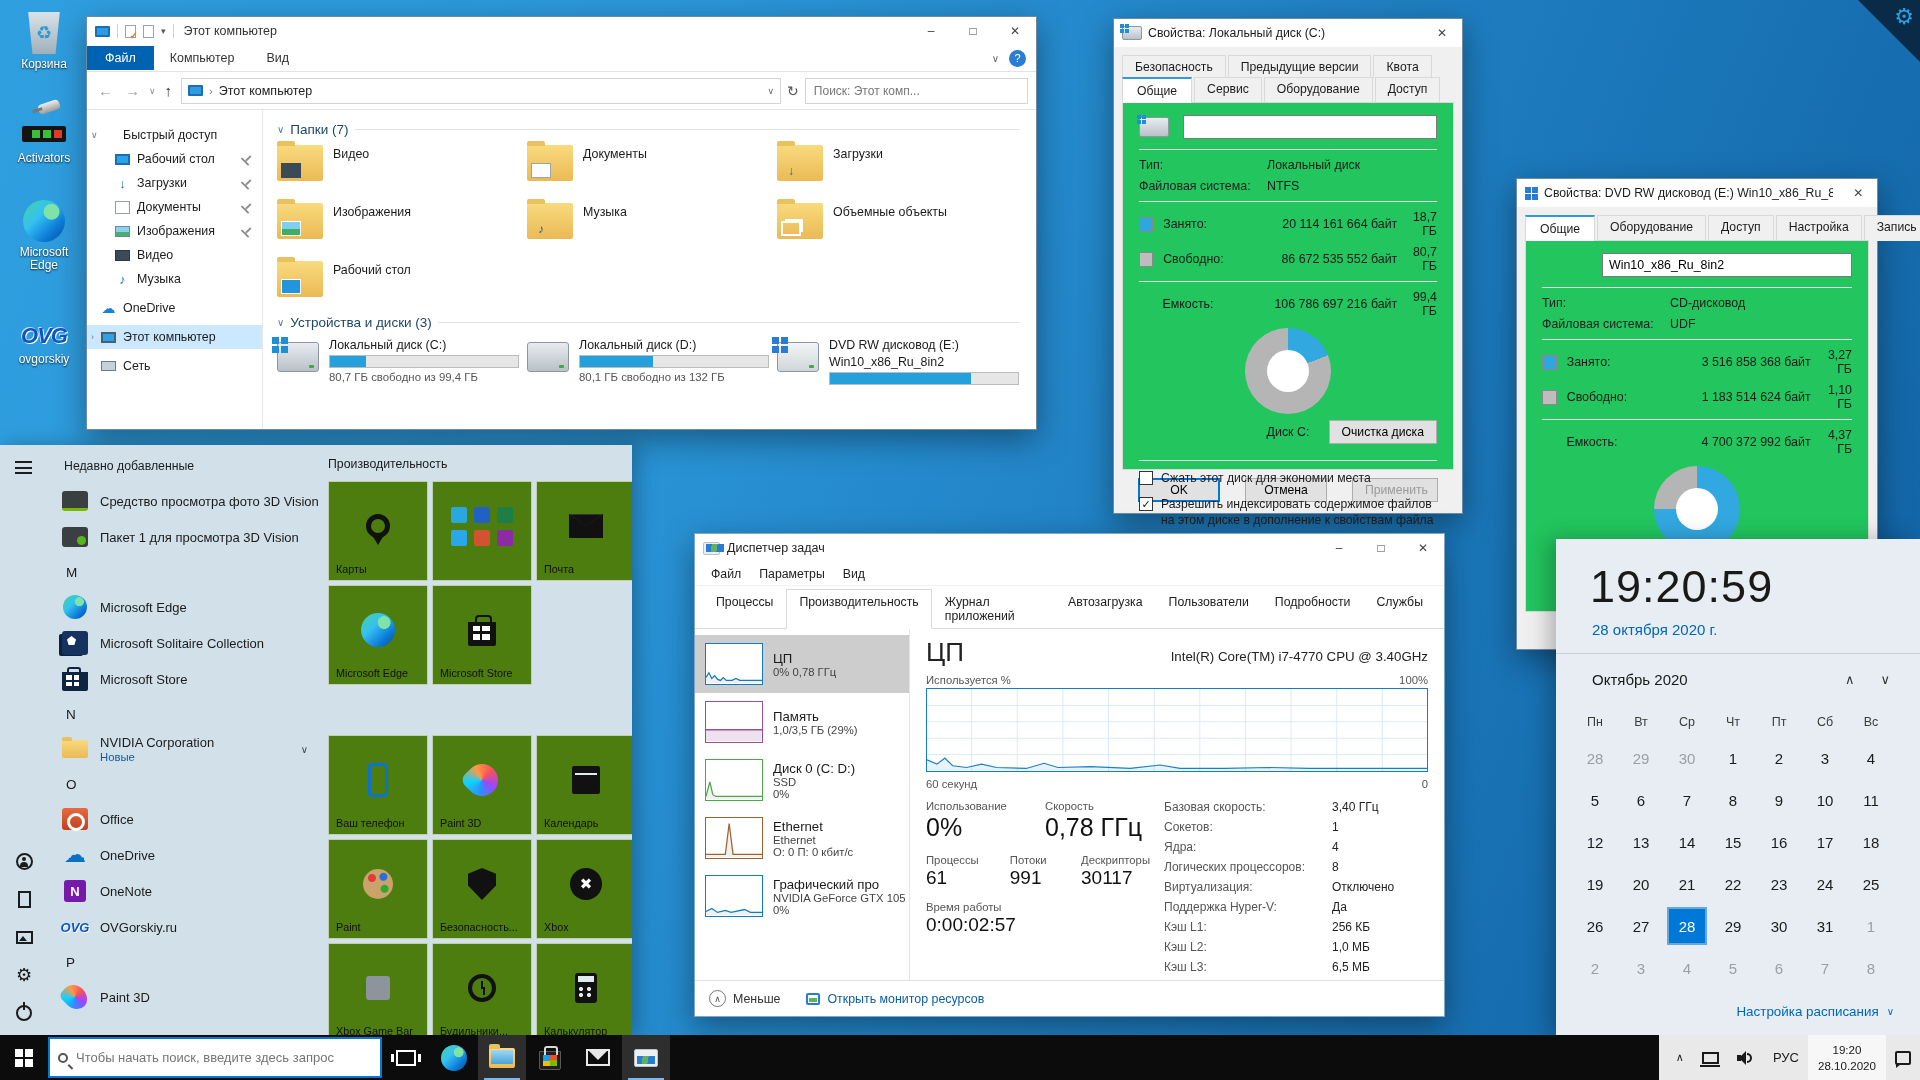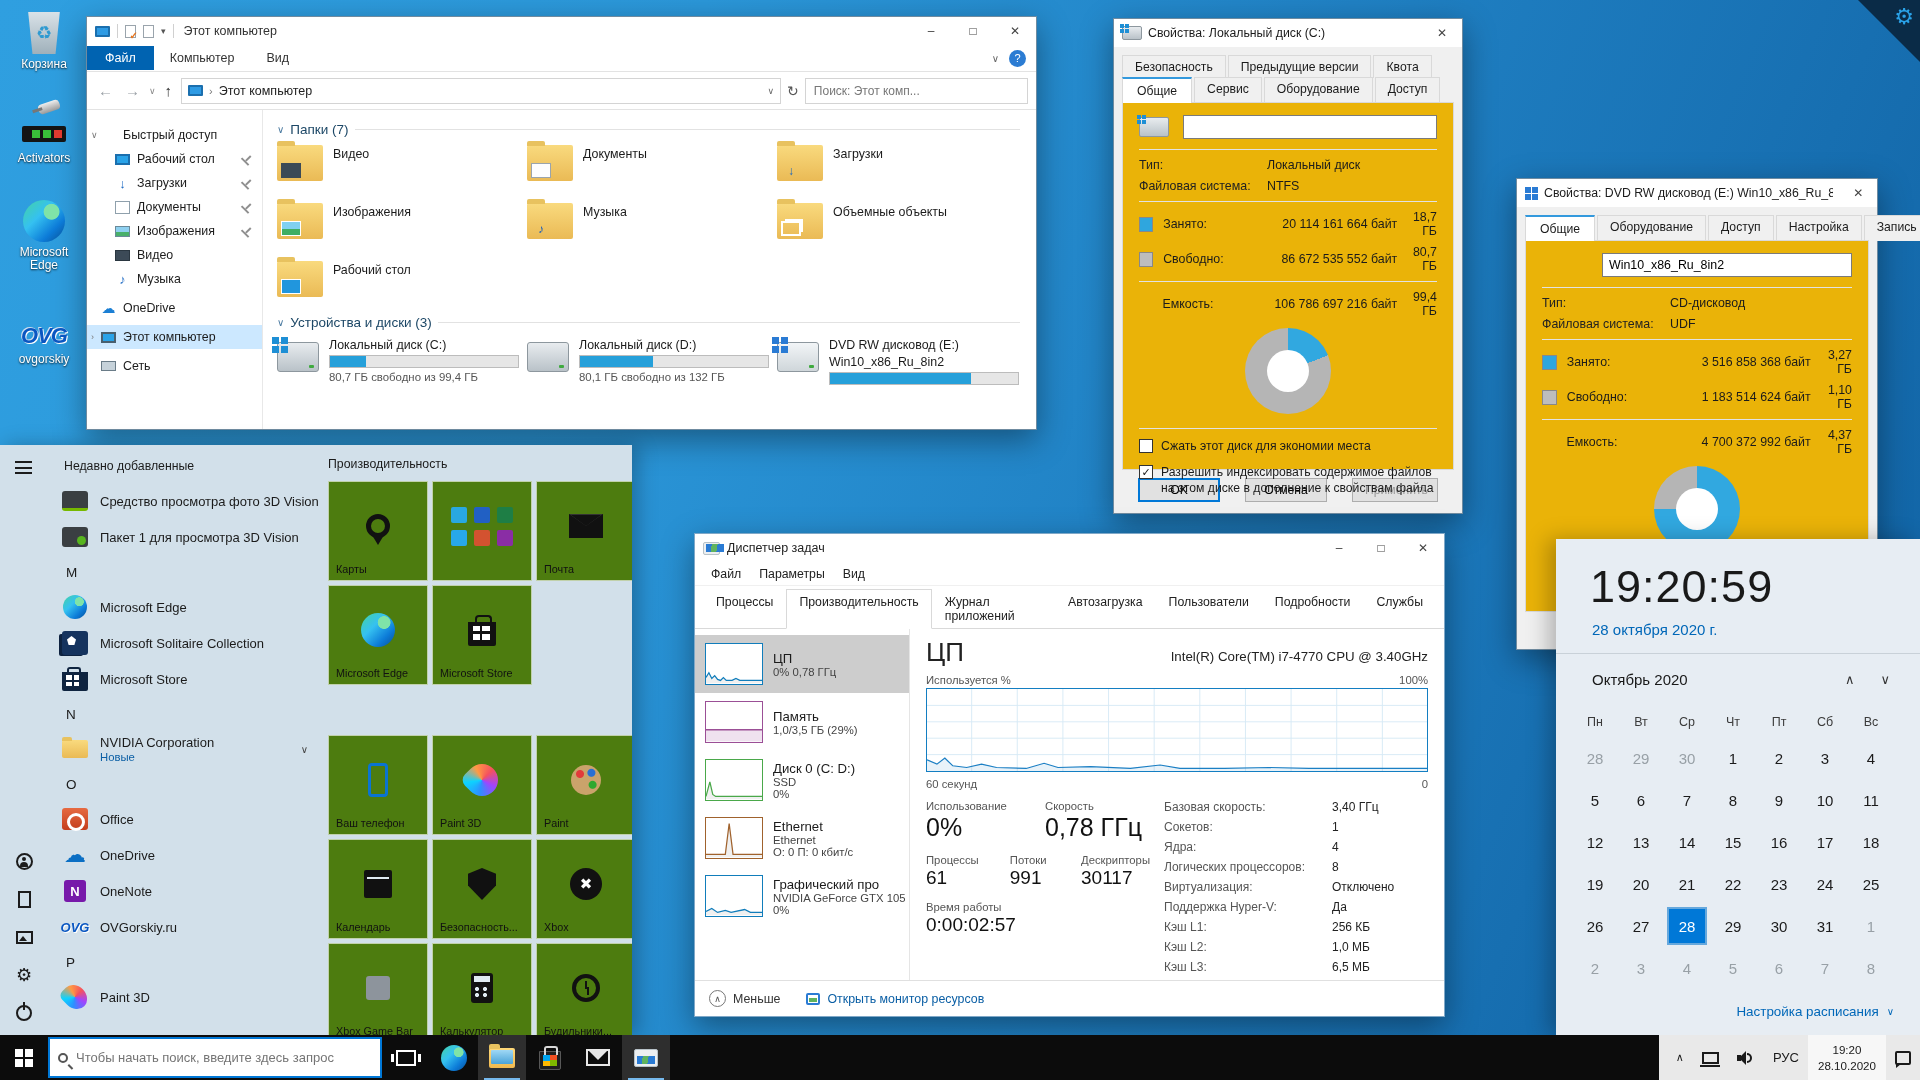--- a/index.html
+++ b/index.html
@@ -111,21 +111,21 @@
 .dlg-close{margin-left:auto;width:40px;text-align:center;font-size:12px;color:#444;line-height:28px}
 .mini-drive{width:20px;height:14px;background:linear-gradient(#e8ecef,#b9c2c8);border:1px solid #8d979e;border-radius:2px;position:relative}
 .mini-drive .flag{position:absolute;left:-3px;top:-3px;width:9px;height:9px;display:grid;grid-template-columns:4px 4px;grid-template-rows:4px 4px;gap:1px}
 .mini-drive .flag i{background:#1e8fd5}
 .mini-flag{width:13px;height:13px;display:grid;grid-template-columns:6px 6px;grid-template-rows:6px 6px;gap:1px}
 .mini-flag i{background:#2a7bd4}
 .tabs-row{display:flex;padding:0 8px;position:relative}
 .tabs-row.back{margin-top:8px}
 .dtab{font-size:12.2px;padding:4px 12px;border:1px solid #d9d9d9;background:#f0f0f0;border-bottom:none;margin-right:2px}
 .dtab.active{background:#fff;position:relative;z-index:3;padding:5px 14px;border-top:2px solid #3399dd}
-.tab-page{background:#eab308;border:1px solid #d9d9d9;margin:0 8px;position:relative;z-index:2}
+.tab-page{background:#22c55e;border:1px solid #d9d9d9;margin:0 8px;position:relative;z-index:2}
 .dlgc .tab-page{height:368px}
 .dlge .tab-page{height:372px}
 .tp-pad{padding:12px 16px 0 16px}
 .inp-row{display:flex;align-items:center;gap:14px;margin-bottom:10px}
 .dlg-input{flex:1;height:24px;border:1px solid #7a7a7a;background:#fff;font-size:12.4px;padding:0 6px;font-family:"Liberation Sans",sans-serif}
 .hr{height:1px;background:#e2e2e2;margin:8px 0}
 .kv-row{display:flex;font-size:12.4px;margin:7px 0}
 .kv-row .k{width:128px;color:#222}
 .usage-row{display:flex;align-items:center;font-size:12.4px;margin:7px 0}
 .usq{width:15px;height:15px;margin-right:10px;border:1px solid #888}
@@ -615,20 +615,24 @@
       <div class="hr"></div>
       <div class="usage-row">
         <span style="width:25px"></span>
         <span class="ul">Емкость:</span>
         <span class="ub">106 786 697 216 байт</span>
         <span class="us">99,4 ГБ</span>
       </div>
       <div class="donut-wrap">
           <span class="donut" style="background:conic-gradient(#31a8e0 0 19%,#b5b5b5 19% 100%)"></span>
         </div>
+      <div class="disk-row">
+        <span class="disk-lbl">Диск C:</span>
+        <button class="btn cleanup">Очистка диска</button>
+      </div>
       <div class="hr" style="margin-top:14px"></div>
       <div class="cb-row">
         <span class="cb"></span>
         <span>Сжать этот диск для экономии места</span>
       </div>
       <div class="cb-row">
         <span class="cb">✓</span>
         <span>Разрешить индексировать содержимое файлов на этом диске в дополнение к свойствам файла</span>
       </div>
     </div>
@@ -1034,59 +1038,59 @@
           <span class="tlabel">Ваш телефон</span>
         </div>
         <div class="tile">
           <span class="ti">
             <span class="t-paint3d"></span>
           </span>
           <span class="tlabel">Paint 3D</span>
         </div>
         <div class="tile">
           <span class="ti">
+            <span class="t-calendar"></span>
+          </span>
+          <span class="tlabel">Календарь</span>
+        </div>
+        <div class="tile">
+          <span class="ti">
             <span class="t-paint"></span>
           </span>
           <span class="tlabel">Paint</span>
         </div>
         <div class="tile">
           <span class="ti">
-            <span class="t-calendar"></span>
-          </span>
-          <span class="tlabel">Календарь</span>
-        </div>
-        <div class="tile">
-          <span class="ti">
             <span class="t-security"></span>
           </span>
           <span class="tlabel">Безопасность...</span>
         </div>
         <div class="tile">
           <span class="ti">
             <span class="t-xbox">✖</span>
           </span>
           <span class="tlabel">Xbox</span>
         </div>
         <div class="tile">
           <span class="ti">
             <span class="t-gamebar"></span>
           </span>
           <span class="tlabel">Xbox Game Bar</span>
         </div>
         <div class="tile">
           <span class="ti">
+            <span class="t-alarm"></span>
+          </span>
+          <span class="tlabel">Будильники...</span>
+        </div>
+        <div class="tile">
+          <span class="ti">
             <span class="t-calc"></span>
           </span>
           <span class="tlabel">Калькулятор</span>
-        </div>
-        <div class="tile">
-          <span class="ti">
-            <span class="t-alarm"></span>
-          </span>
-          <span class="tlabel">Будильники...</span>
         </div>
       </div>
   </div>
 </div>
 
 <div class="calfly">
   <div class="cal-time">19:20:59</div>
   <div class="cal-date">28 октября 2020 г.</div>
   <div class="cal-div"></div>
   <div class="cal-month-row">

